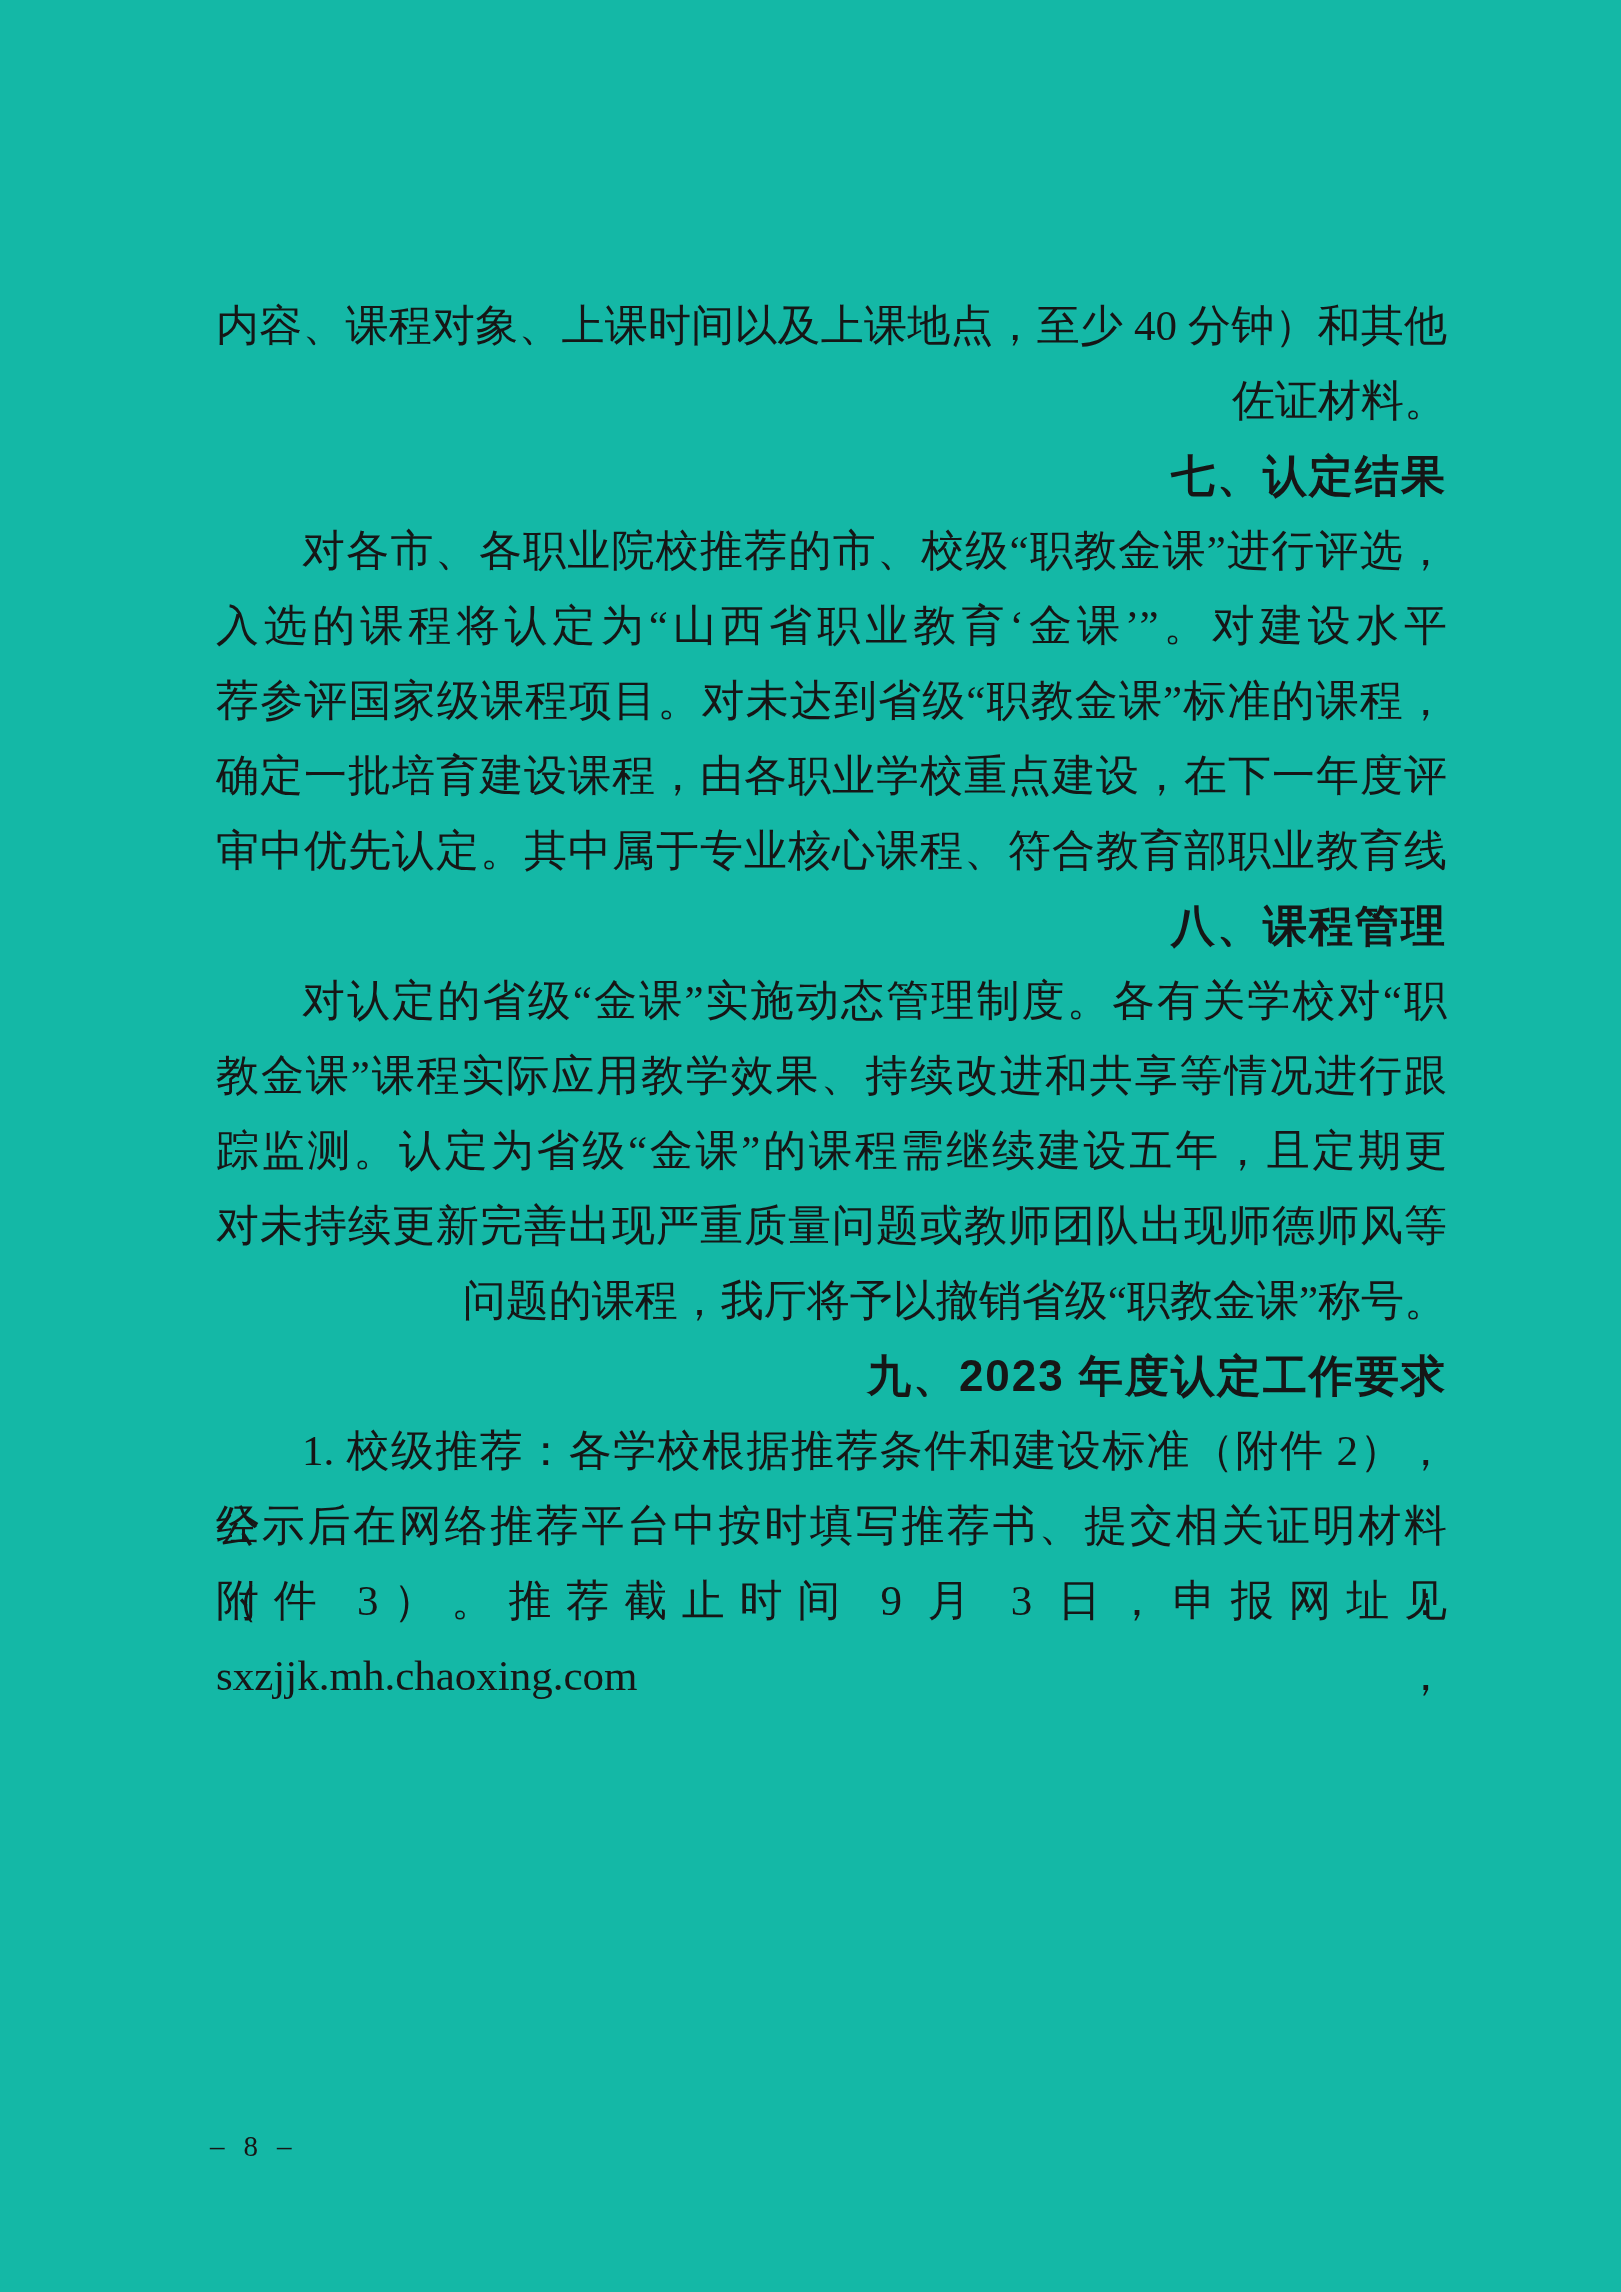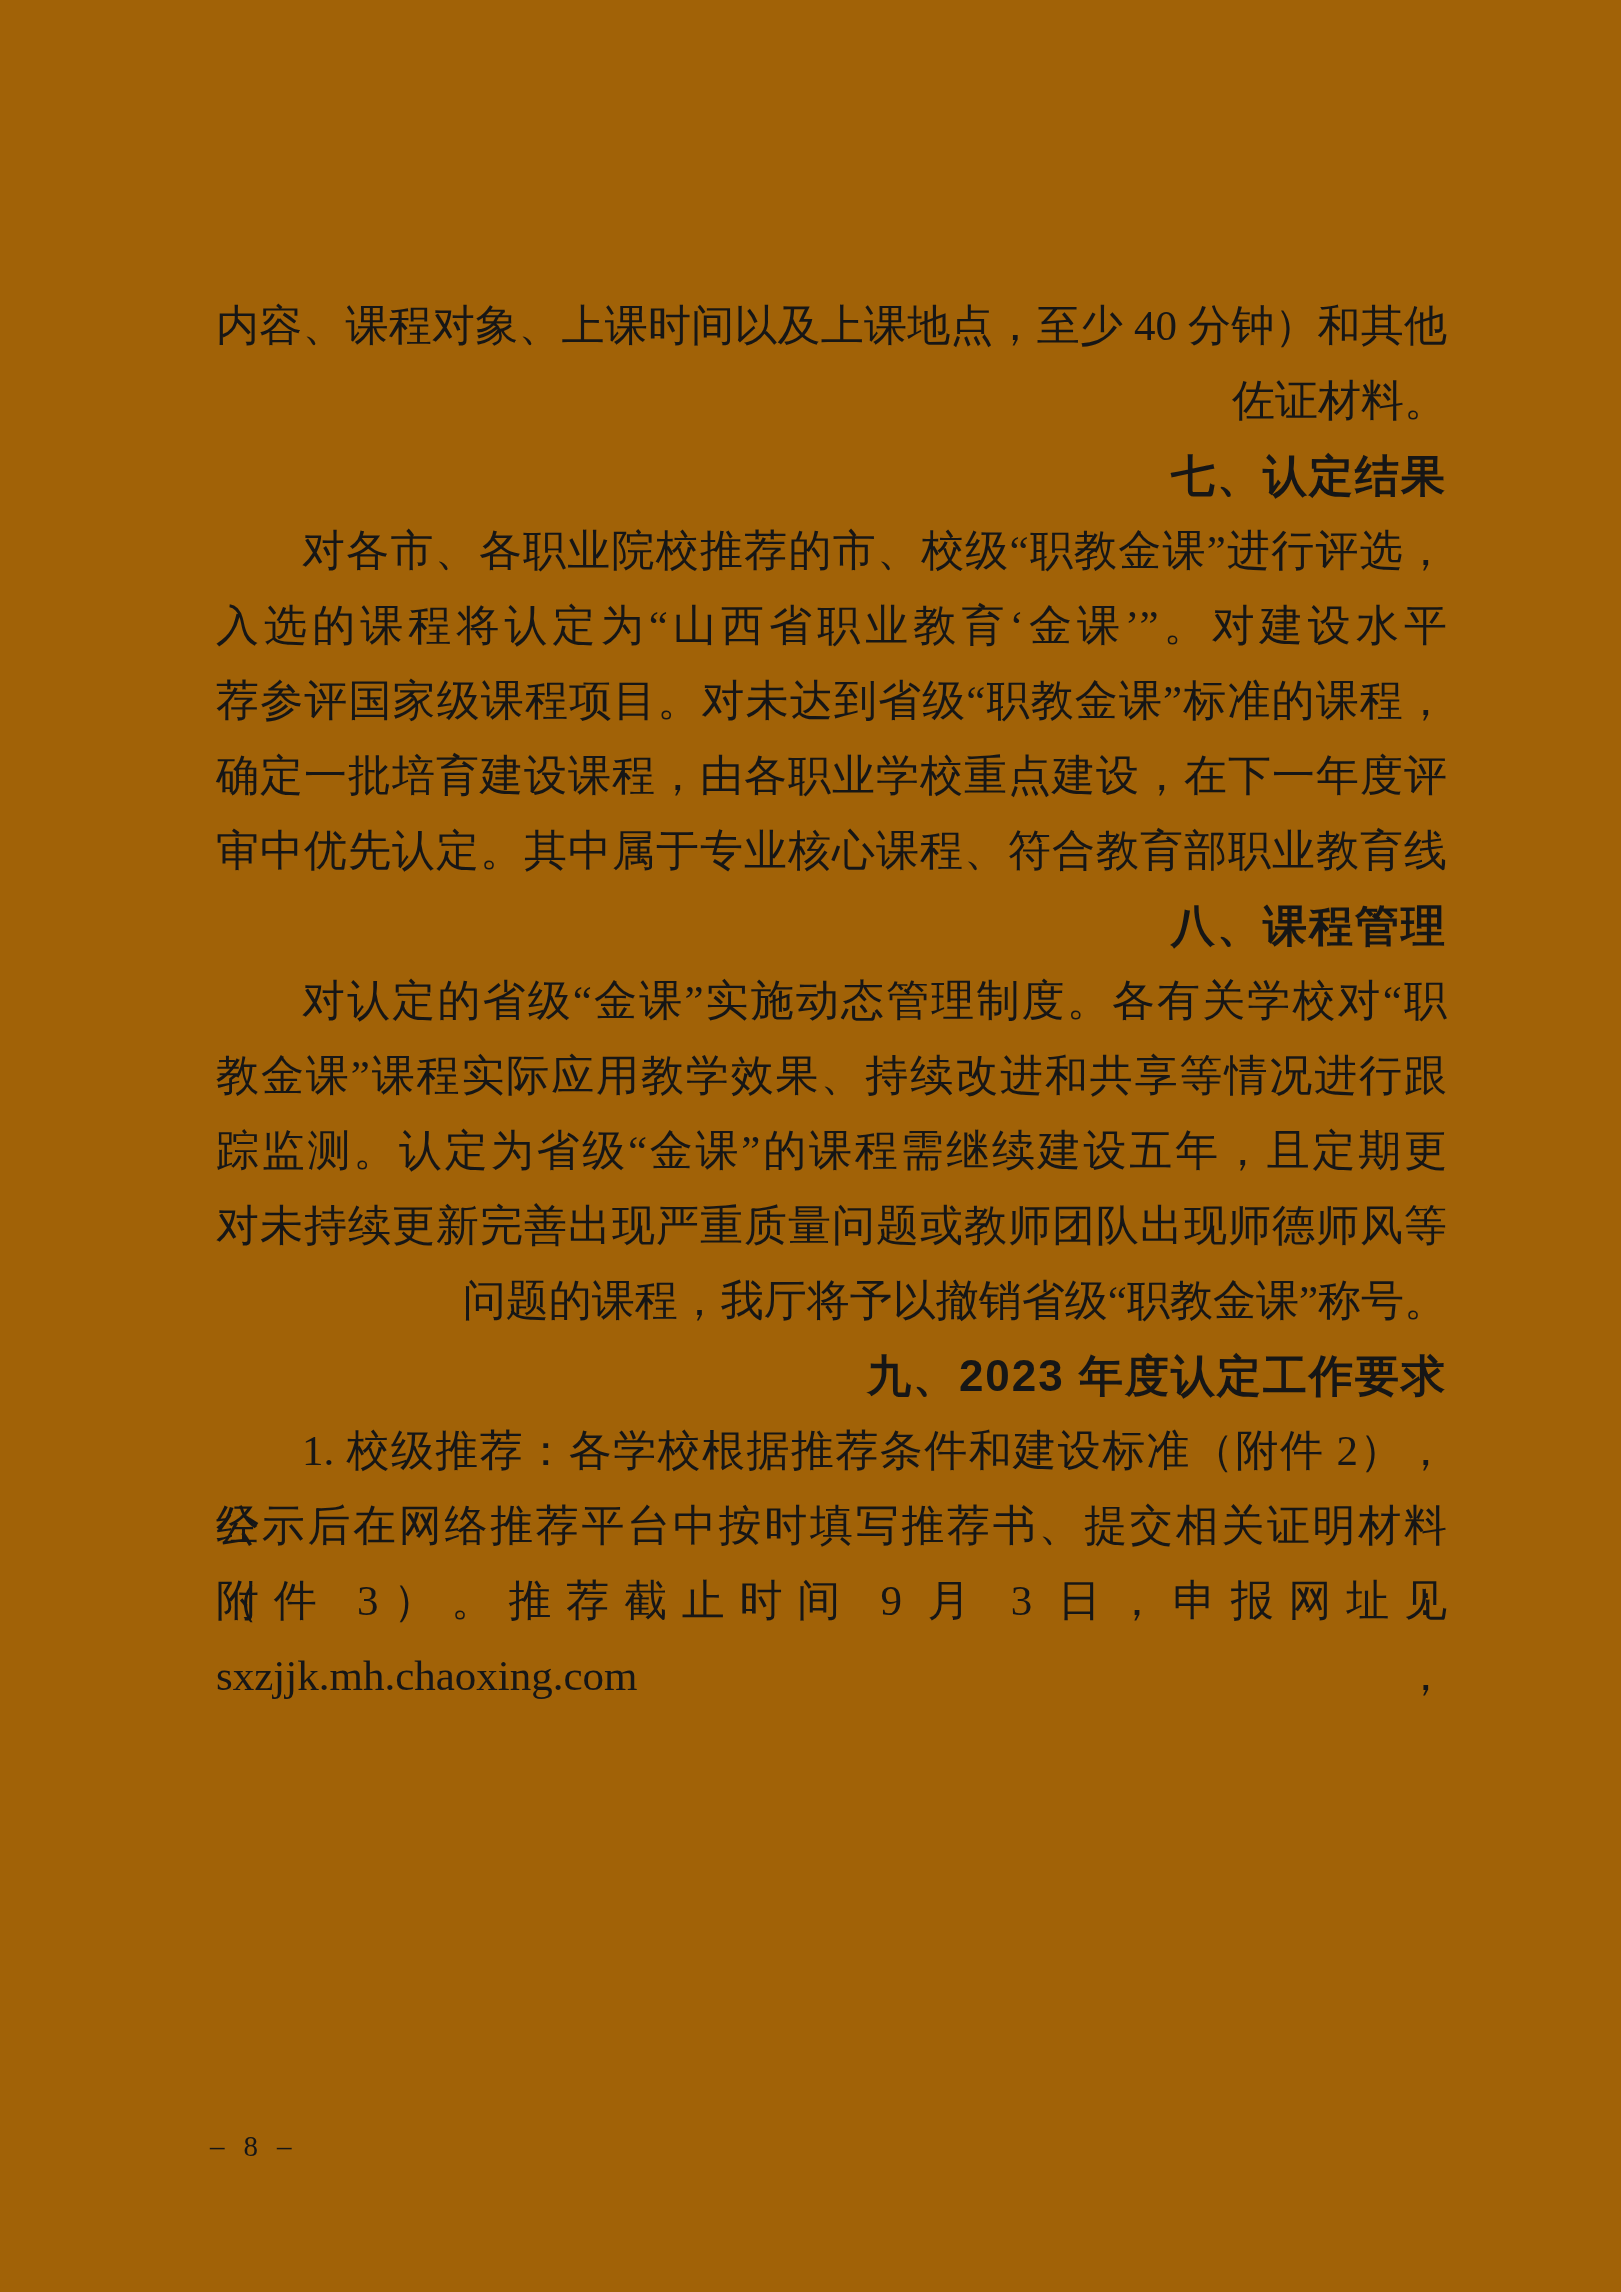--- a/index.html
+++ b/index.html
@@ -4,21 +4,21 @@
 <style>
   html, body {
     margin: 0;
     padding: 0;
     background: #e8e8e8;
   }
   .page {
     position: relative;
     width: 1621px;
     height: 2293px;
-    background: #a16207;
+    background: #14b8a6;
     margin: 0 auto;
     overflow: hidden;
     font-family: "Liberation Serif", "DejaVu Serif", serif;
     color: #161616;
   }
   .content {
     position: absolute;
     left: 216px;
     top: 288px;
     width: 1231px;

